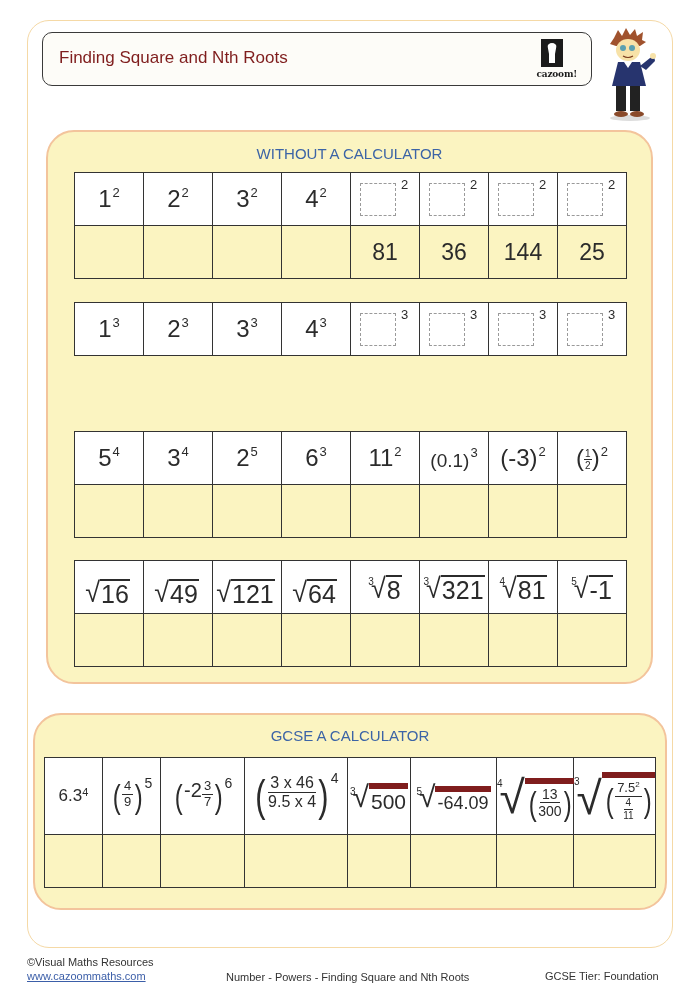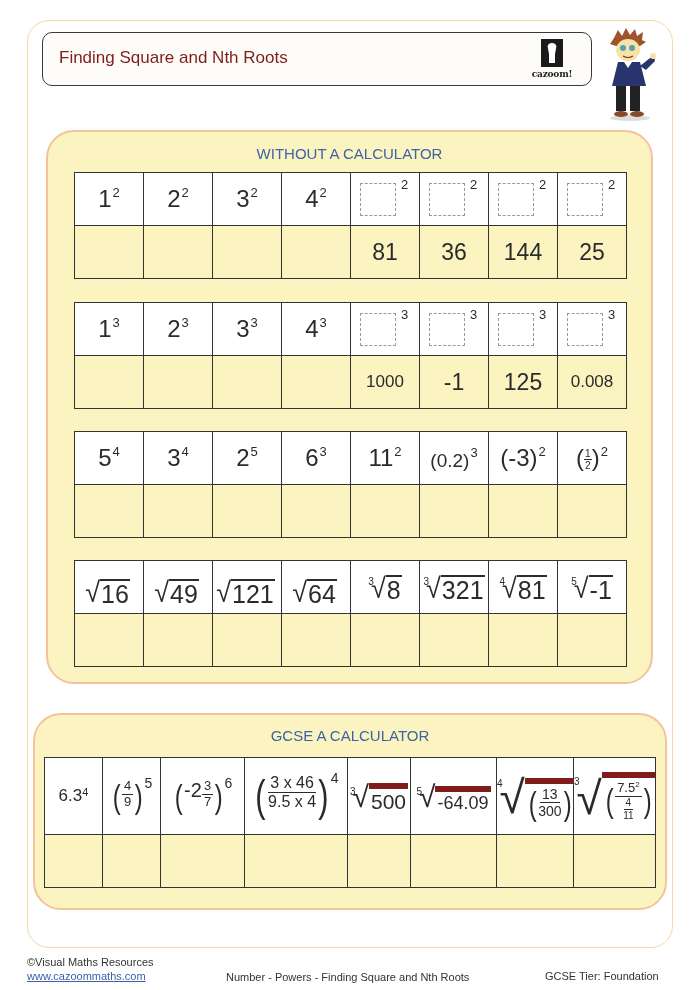--- a/index.html
+++ b/index.html
@@ -9,21 +9,21 @@
   .page-frame { position: absolute; left: 27px; top: 20px; width: 646px; height: 928px;
     border: 1.5px solid #f5d9a6; border-radius: 22px; background: #fff; }
 
   .title-box { position: absolute; left: 42px; top: 32px; width: 550px; height: 54px;
     border: 1.5px solid #3a3a3a; border-radius: 10px; background: #fdfcf8; }
   .title-text { position: absolute; left: 16px; top: 15px; font-size: 17px; font-weight: normal; color: #7f1d1d; }
   .logo { position: absolute; right: 14px; top: 6px; width: 50px; height: 42px; }
   .logo-mark { position: absolute; left: 14px; top: 0; width: 22px; height: 28px; background: #1b1b1b; }
   .logo-mark::after { content: ""; position: absolute; left: 6px; top: 4px; width: 10px; height: 20px;
     background: #fff; border-radius: 5px 5px 2px 2px; clip-path: polygon(0 0,100% 0,80% 55%,80% 100%,20% 100%,20% 55%); }
-  .logo-text { position: absolute; left: 0; top: 30px; width: 50px; text-align: center; font-family: "DejaVu Serif", serif;
+  .logo-text { position: absolute; left: 0; top: 30px; width: 50px; text-align: right; font-family: "DejaVu Serif", serif;
     font-size: 9px; font-weight: bold; color: #1b1b1b; letter-spacing: -0.2px; }
 
   .mascot { position: absolute; left: 600px; top: 28px; width: 60px; height: 95px; }
 
   .panel { position: absolute; background: #fbf4c1; border: 2.5px solid #f3c49c; border-radius: 28px; }
   .panel-1 { left: 46px; top: 130px; width: 607px; height: 554px; }
   .panel-2 { left: 33px; top: 713px; width: 634px; height: 197px; }
   .panel-heading { position: absolute; left: 0; width: 100%; text-align: center; font-size: 15px; color: #3c64a6; font-weight: normal; }
   .panel-1 .panel-heading { top: 13px; }
   .panel-2 .panel-heading { top: 12px; }
@@ -161,42 +161,32 @@
         </td>
     <td>
           <div class="dashbox"></div>
           <span class="dashexp">3</span>
         </td>
     <td>
           <div class="dashbox"></div>
           <span class="dashexp">3</span>
         </td>
   </tr>
-  <tr class="a">
-    <td><span class="ans"></span></td>
-    <td><span class="ans"></span></td>
-    <td><span class="ans"></span></td>
-    <td><span class="ans"></span></td>
-    <td><span class="ans small">1000</span></td>
-    <td><span class="ans">-1</span></td>
-    <td><span class="ans">125</span></td>
-    <td><span class="ans small">0.008</span></td>
-  </tr>
 </tbody>
   </table>
 
 <table class="grid t1 tbl-3">
   <tbody>
       <tr class="q">
     <td><span class="expr"><span>5</span><sup>4</sup></span></td>
     <td><span class="expr"><span>3</span><sup>4</sup></span></td>
     <td><span class="expr"><span>2</span><sup>5</sup></span></td>
     <td><span class="expr"><span>6</span><sup>3</sup></span></td>
     <td><span class="expr"><span>11</span><sup>2</sup></span></td>
-    <td><span class="expr e-paren"><span>(0.2)</span><sup>3</sup></span></td>
+    <td><span class="expr e-paren"><span>(0.1)</span><sup>3</sup></span></td>
     <td><span class="expr"><span>(-3)</span><sup>2</sup></span></td>
     <td><span class="expr">(<span class="frac-small">
               <span class="num">1</span>
               <span>2</span>
             </span>)<sup>2</sup></span></td>
   </tr>
   <tr class="a">
     <td></td>
     <td></td>
     <td></td>

